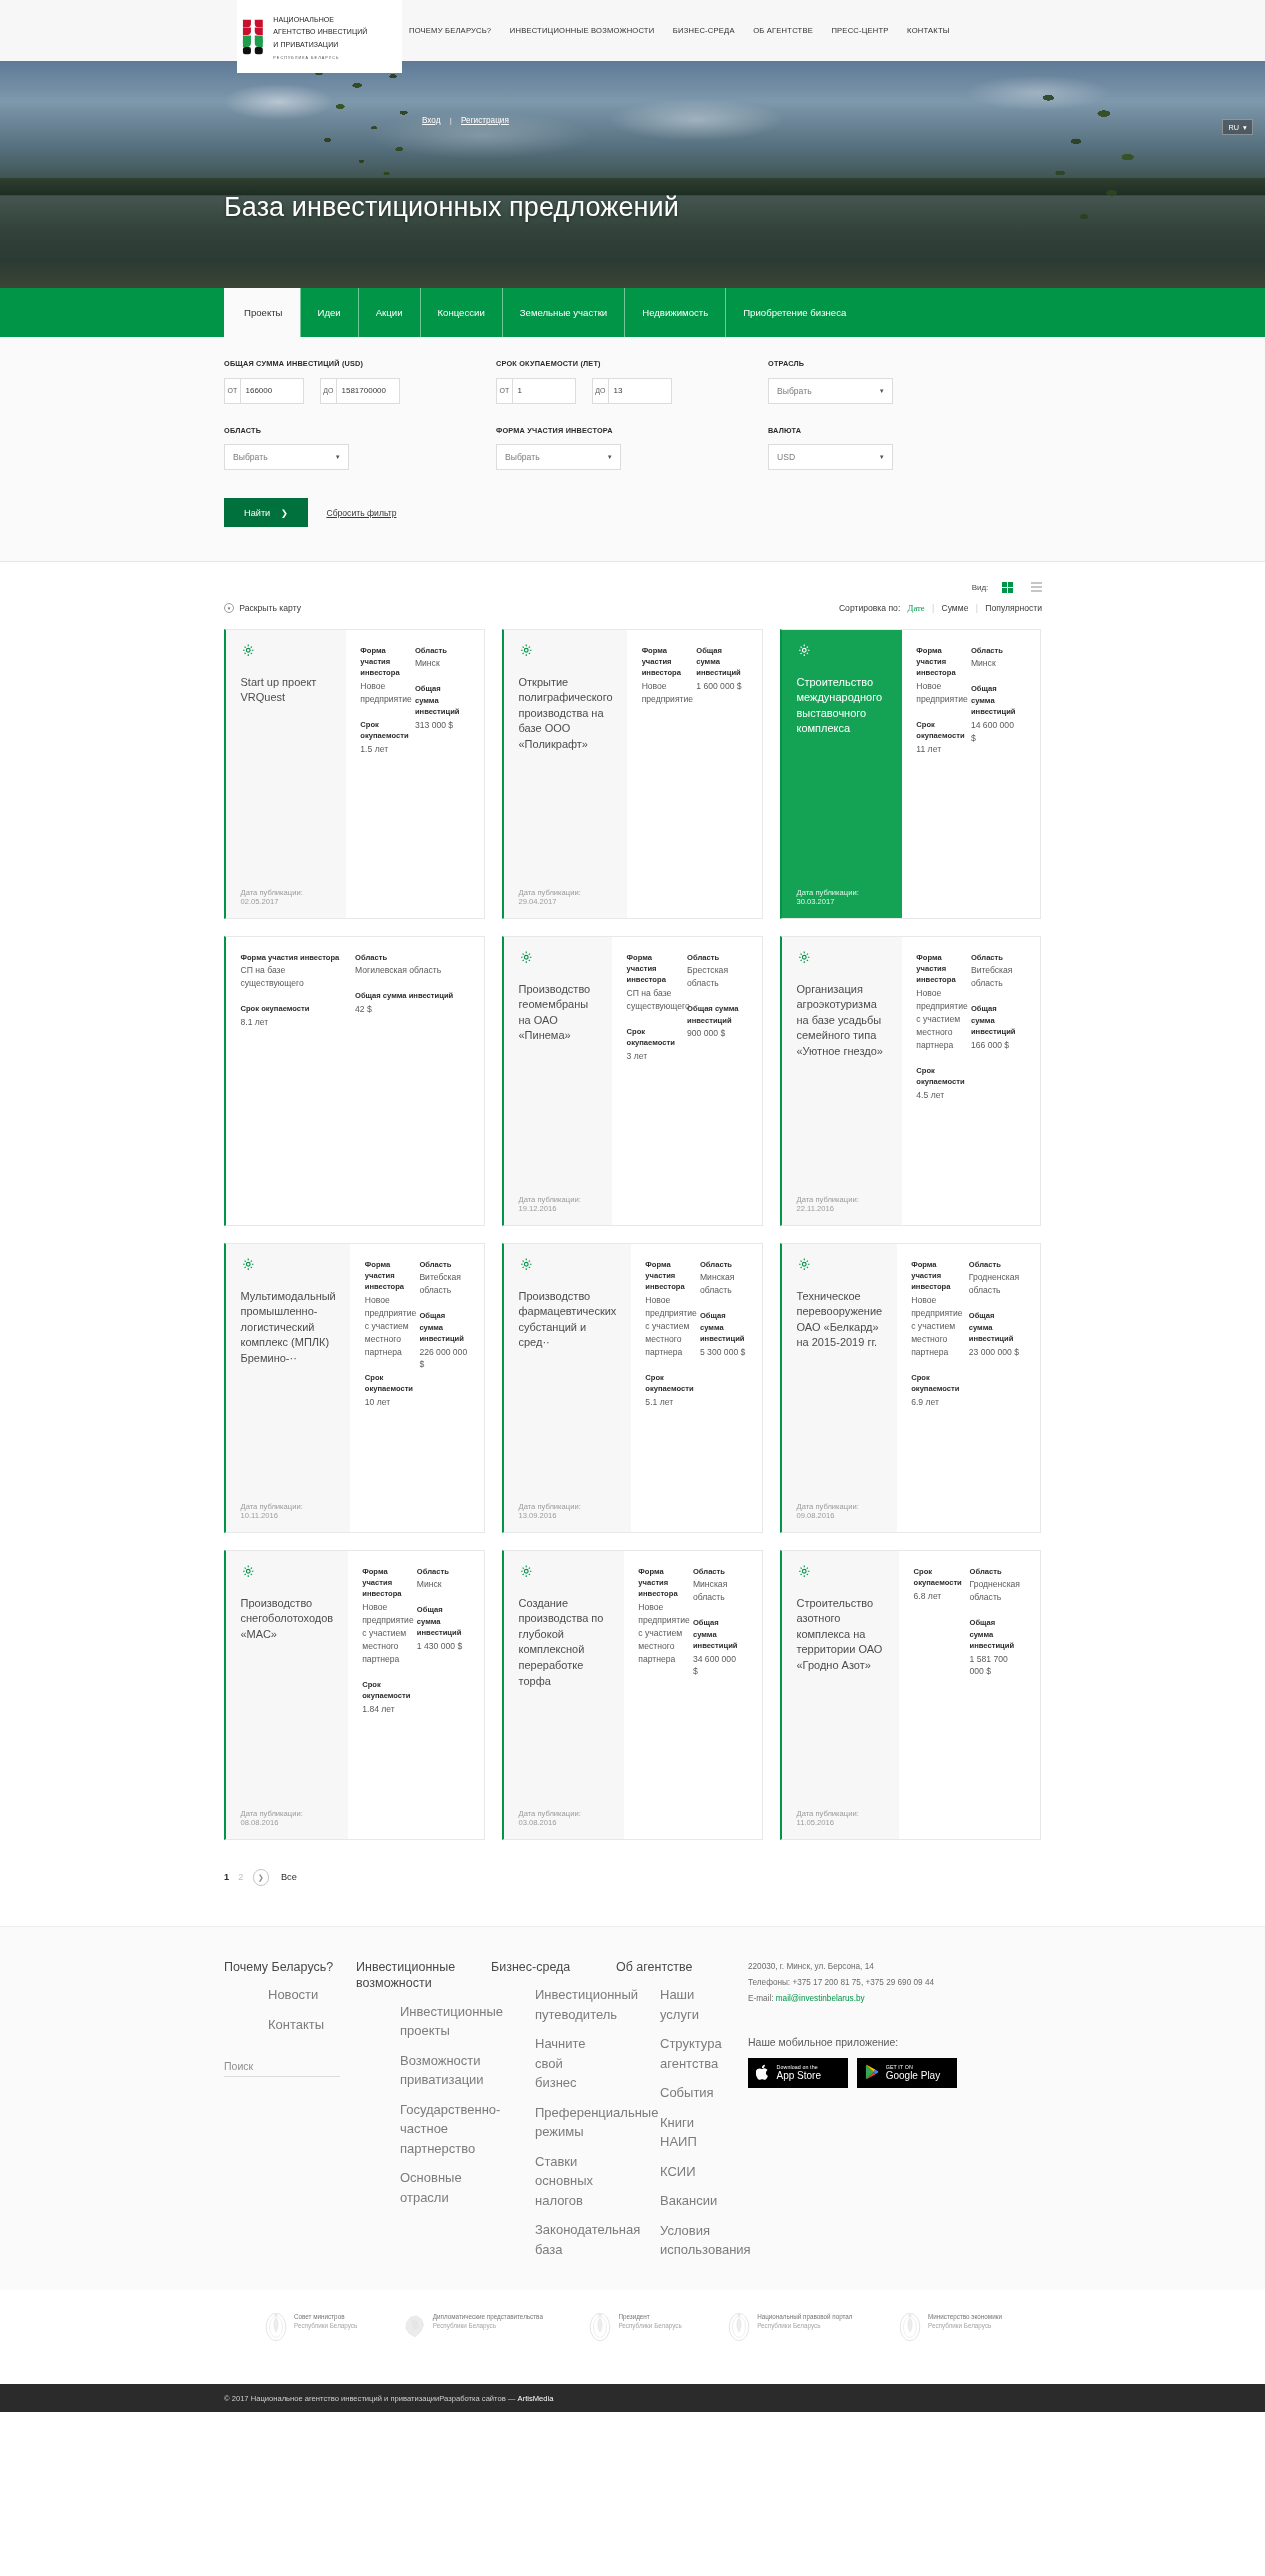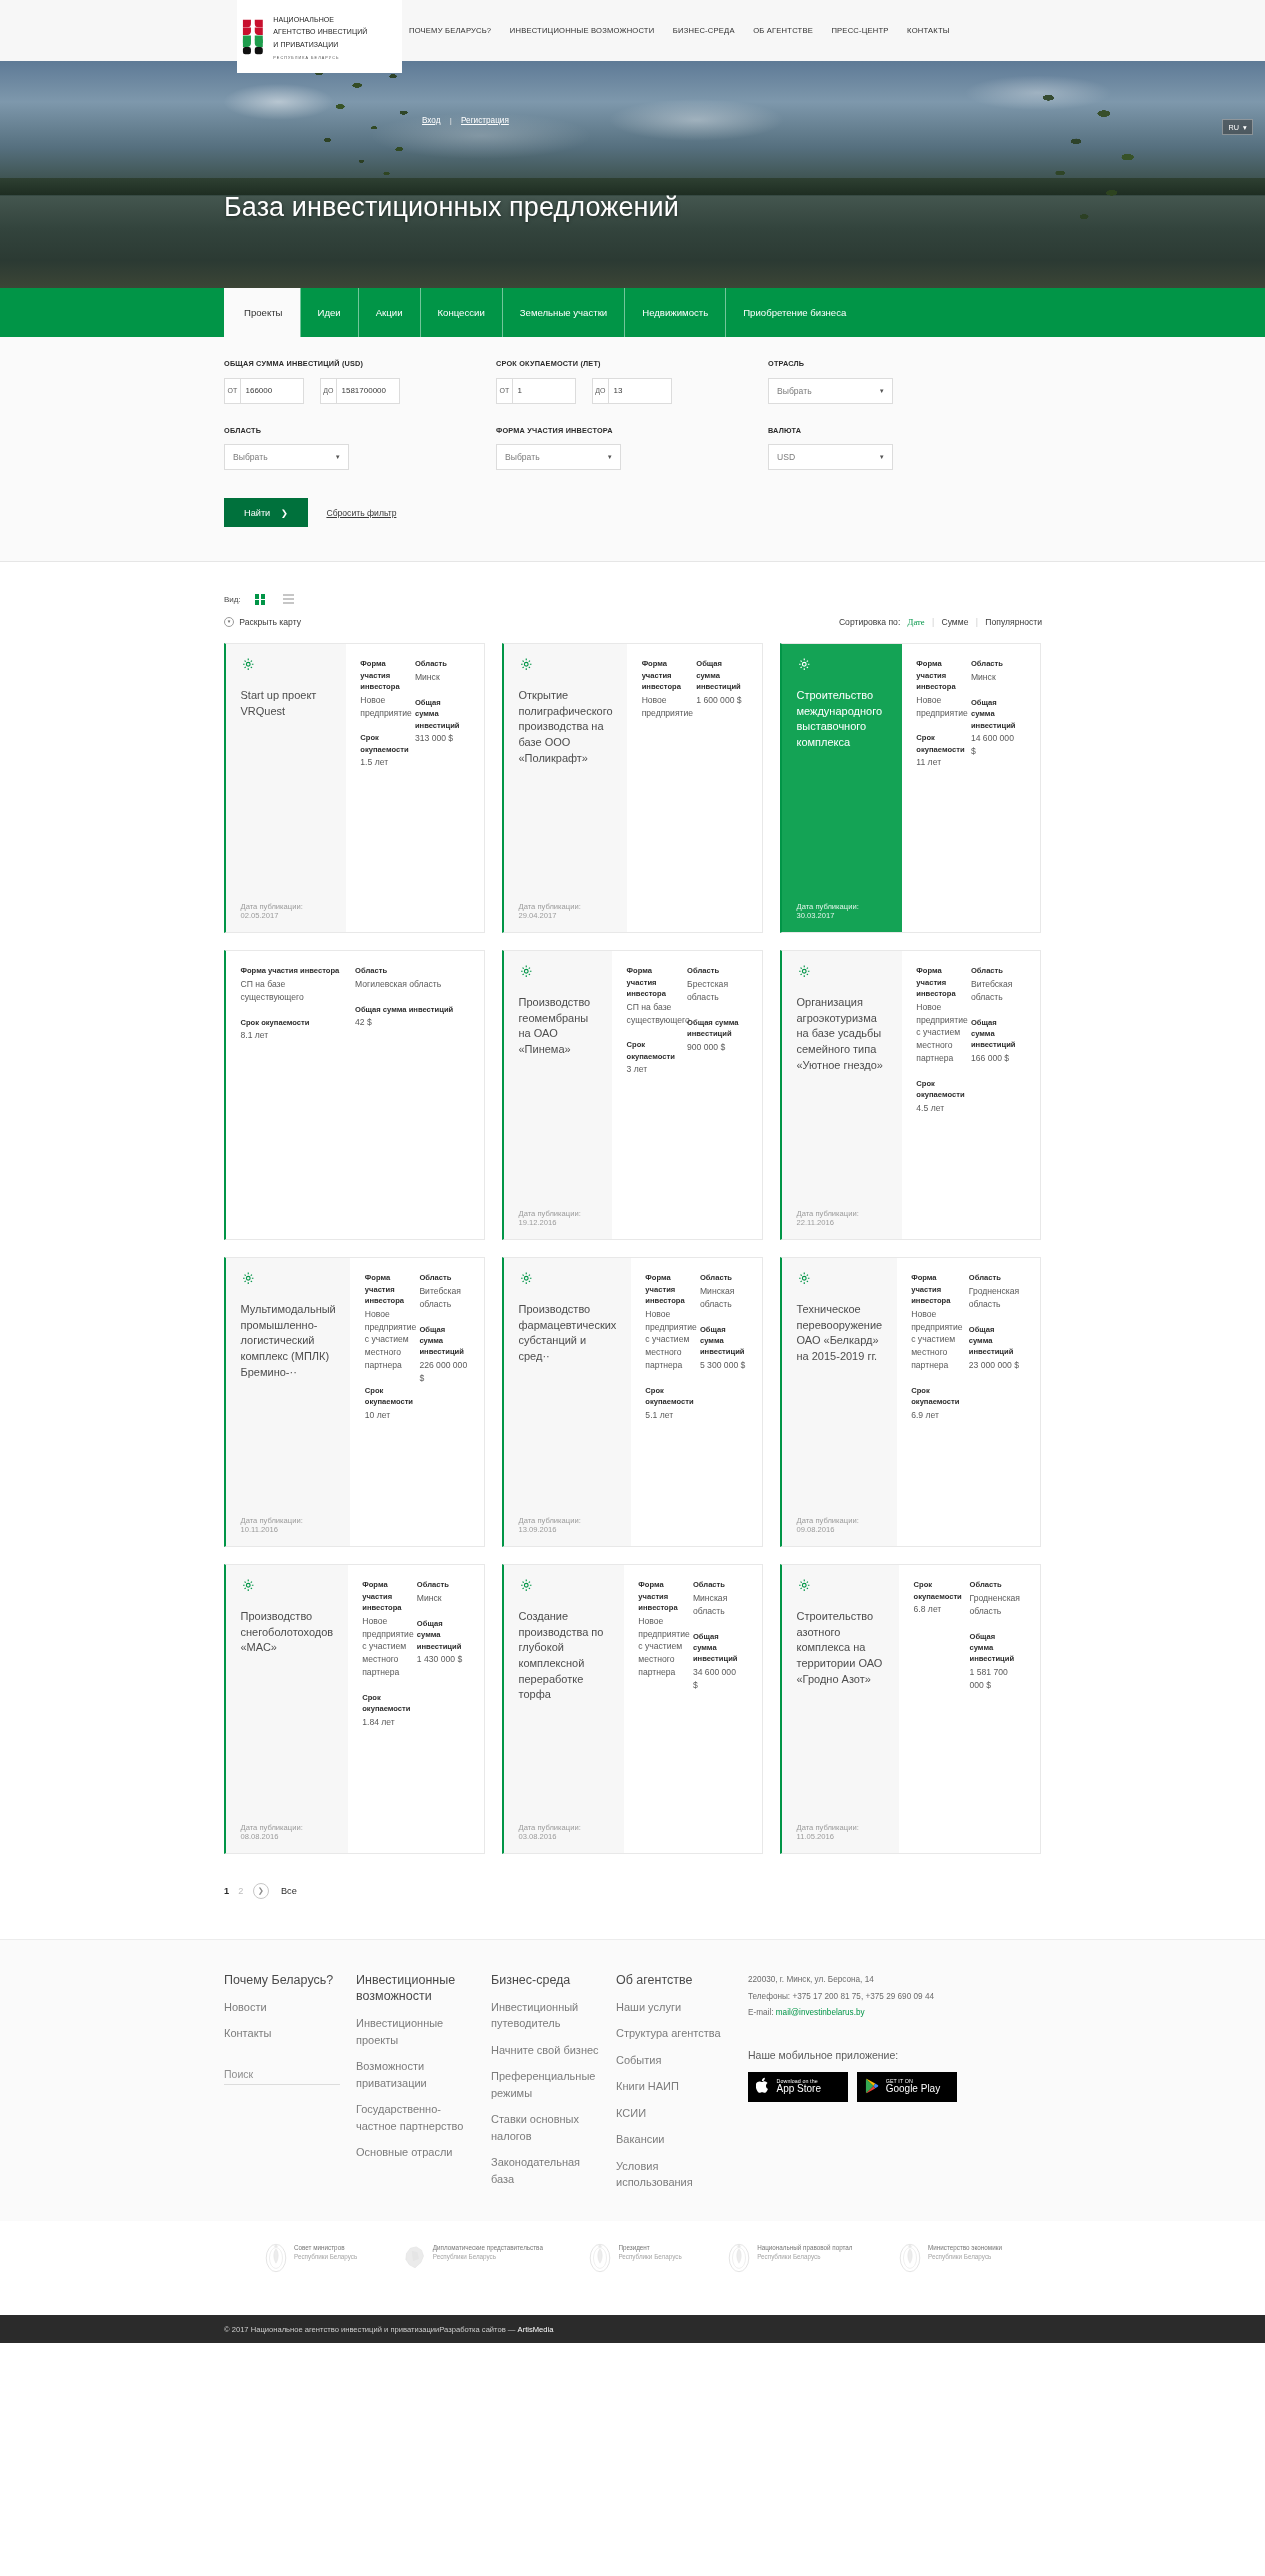--- a/index.html
+++ b/index.html
@@ -132,21 +132,21 @@
   .btn-find{
     background:#00713c;color:#fff;border:none;height:29px;padding:0 20px;
     font-size:9.2px;display:flex;align-items:center;gap:10.5px;cursor:pointer;
     font-family:"Liberation Sans",sans-serif;
   }
   .btn-find .arr{font-size:8.6px;}
   .reset{font-size:8.6px;color:#3a3a3a;text-decoration:underline;cursor:pointer;}
 
   
   .results{background:#fff;padding-top:20px;}
-  .viewrow{width:818px;margin:12px auto;display:flex;align-items:center;gap:14px;}
+  .viewrow{width:818px;margin:0 auto;display:flex;justify-content:flex-end;align-items:center;gap:14px;}
   .viewrow .lbl{font-size:8px;color:#4a4a4a;}
   .grid-ic{display:grid;grid-template-columns:4.6px 4.6px;grid-template-rows:4.6px 4.6px;gap:1.3px;cursor:pointer;}
   .grid-ic i{background:#019547;display:block;}
   .list-ic{display:flex;flex-direction:column;gap:2px;cursor:pointer;margin-left:4px;}
   .list-ic i{display:block;width:11.2px;height:2px;background:#c6c6c6;}
   .sortrow{width:818px;margin:10.5px auto 0;display:flex;justify-content:space-between;align-items:center;}
   .maptoggle{display:flex;align-items:center;gap:5.3px;font-size:8.6px;color:#3a3a3a;cursor:pointer;}
   .circ{width:10px;height:10px;border:0.7px solid #9b9b9b;border-radius:50%;
         display:flex;align-items:center;justify-content:center;font-size:4.6px;color:#6b6b6b;}
   .sortby{display:flex;align-items:center;gap:7.3px;font-size:8.6px;color:#3a3a3a;}
@@ -188,21 +188,21 @@
   
   .footer{background:#fafafa;border-top:0.7px solid #ececec;padding:32px 0 20px;}
   .fgrid{width:818px;margin:0 auto;display:flex;}
   .fcolumn{padding-right:17px;}
   .fcolumn.c1{width:132px;}
   .fcolumn.c2{width:135px;}
   .fcolumn.c3{width:125px;}
   .fcolumn.c4{width:132px;}
   .fcolumn.c5{width:293px;padding-right:0;}
   .fh{font-size:12.5px;font-weight:300;color:#4a4a4a;line-height:1.3;margin-bottom:10.5px;}
-  .fl{font-size:11px;color:#7c7c7c;line-height:1.5;margin-bottom:10px;text-decoration:none;display:block;cursor:pointer;}
+  .fl{font-size:13px;color:#7c7c7c;line-height:1.5;margin-bottom:10px;text-decoration:none;display:block;cursor:pointer;margin-left:44px;}
   .searchbox{display:flex;align-items:center;border-bottom:0.7px solid #dcdcdc;margin-top:26px;width:116px;padding-bottom:4px;}
   .searchbox span{font-size:10.5px;color:#8e8e8e;font-weight:300;}
   .contact-line{font-size:8.2px;color:#6b6b6b;line-height:2.0;}
   .contact-line a{color:#019547;text-decoration:none;}
   .appttl{font-size:10.5px;color:#5c5c5c;font-weight:300;margin:28px 0 10.5px;}
   .badges{display:flex;gap:9.2px;}
   .badge{background:#000;width:100px;height:30px;display:flex;align-items:center;gap:6px;padding:0 8px;cursor:pointer;}
   .badge .bt{color:#fff;line-height:1.05;}
   .badge .bt .s{font-size:5.3px;display:block;letter-spacing:0.1px;}
   .badge .bt .b{font-size:10px;display:block;font-weight:400;}

